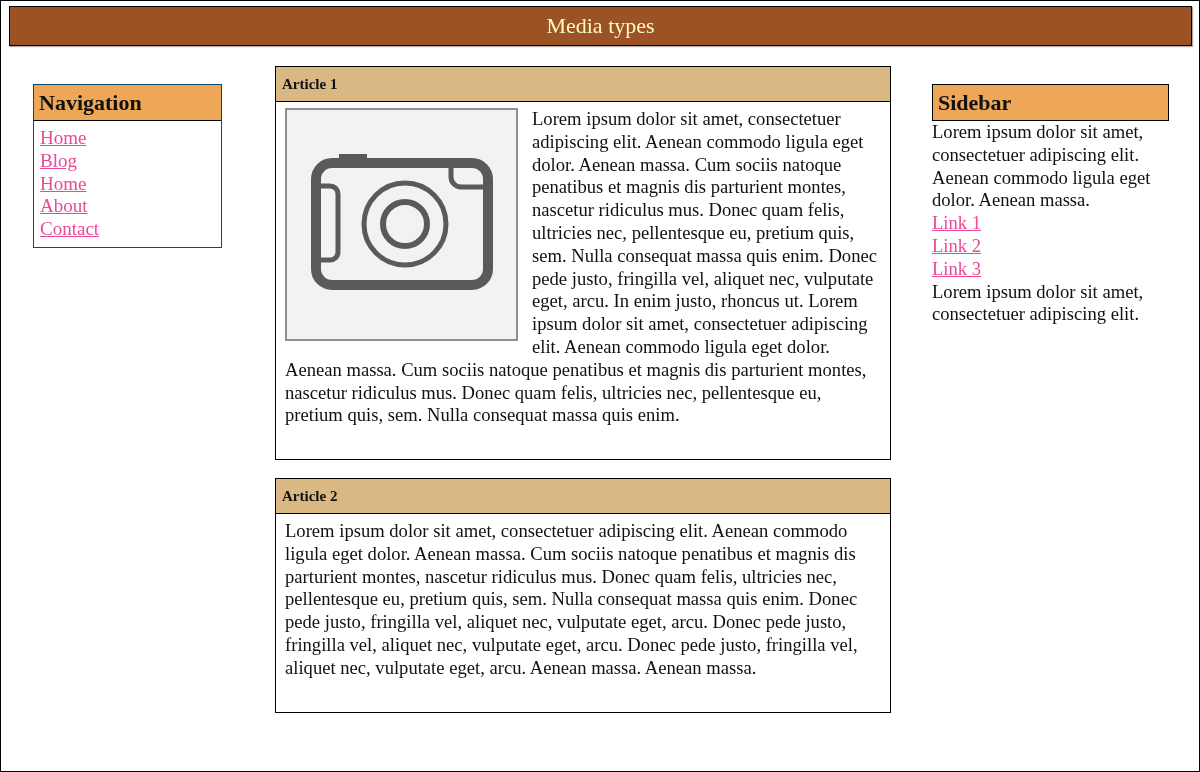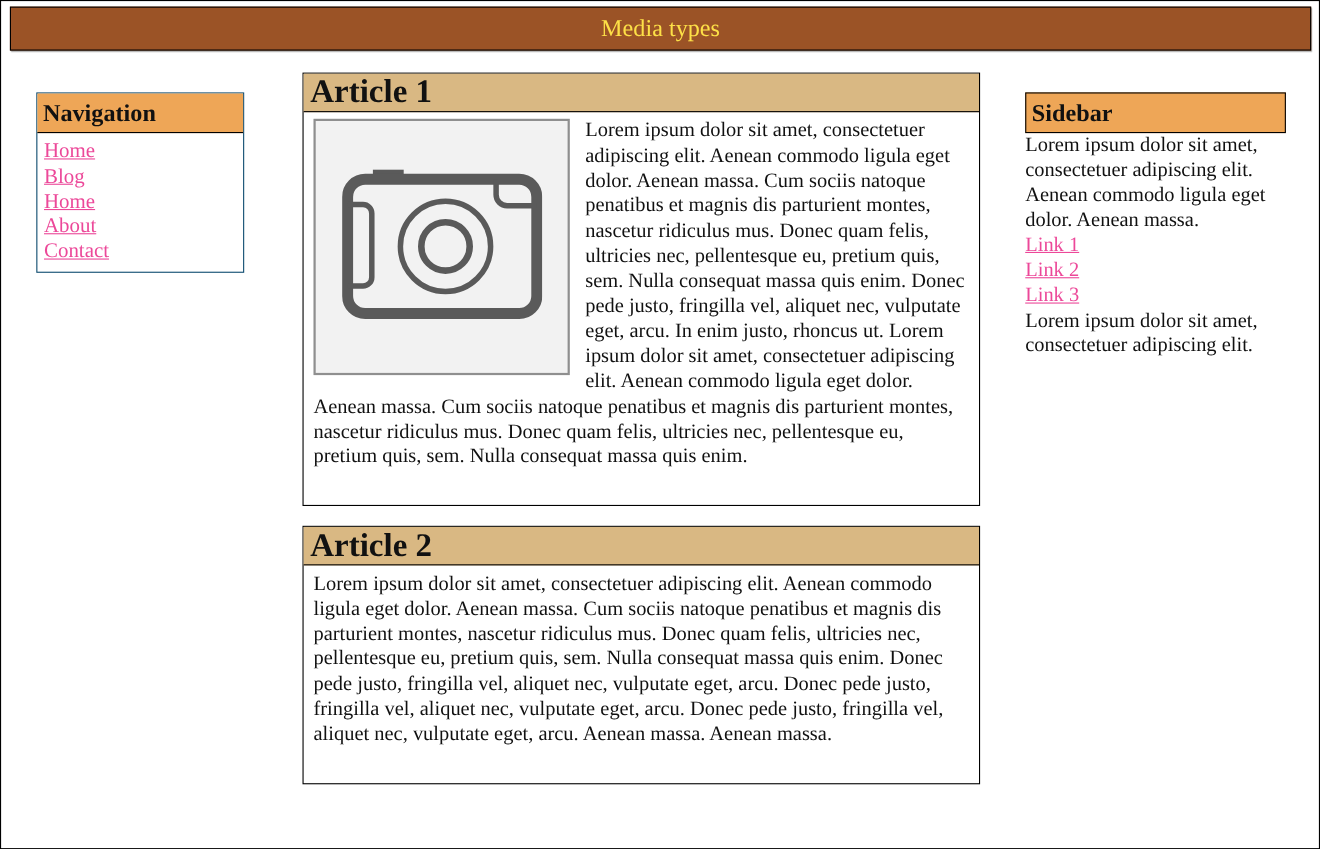--- a/index.html
+++ b/index.html
@@ -15,21 +15,21 @@
       position: absolute; left: 0; top: 0;
       width: 1198px; height: 770px;
       border: 1px solid #000;
     }
     .site-header {
       position: absolute; left: 9px; top: 6px;
       width: 1181px; height: 38px;
       background: #9b5326;
       border: 1px solid #000;
       box-shadow: 1px 1px 1px #aaa;
-      color: #fde047;
+      color: #fef9c3;
       font-size: 22px;
       text-align: center;
       line-height: 38px;
     }
     .site-footer {
       position: absolute; left: 9px; top: 724px;
       width: 1181px; height: 39px;
       background: #9b5326;
       border: 1px solid #000;
       box-shadow: 1px 1px 1px #aaa;
@@ -61,21 +61,21 @@
     .article {
       position: absolute; left: 275px;
       width: 614px;
       border: 1px solid #000;
       background: #fff;
     }
     .article h2 {
       margin: 0;
       background: #d9b883;
       border-bottom: 1px solid #000;
-      font-size: 30px;
+      font-size: 15px;
       font-weight: bold;
       padding: 0 6px;
       height: 34px;
       line-height: 34px;
     }
     .article .body {
       padding: 6px 8px 8px 9px;
       font-size: 18.6px;
       line-height: 22.8px;
     }

